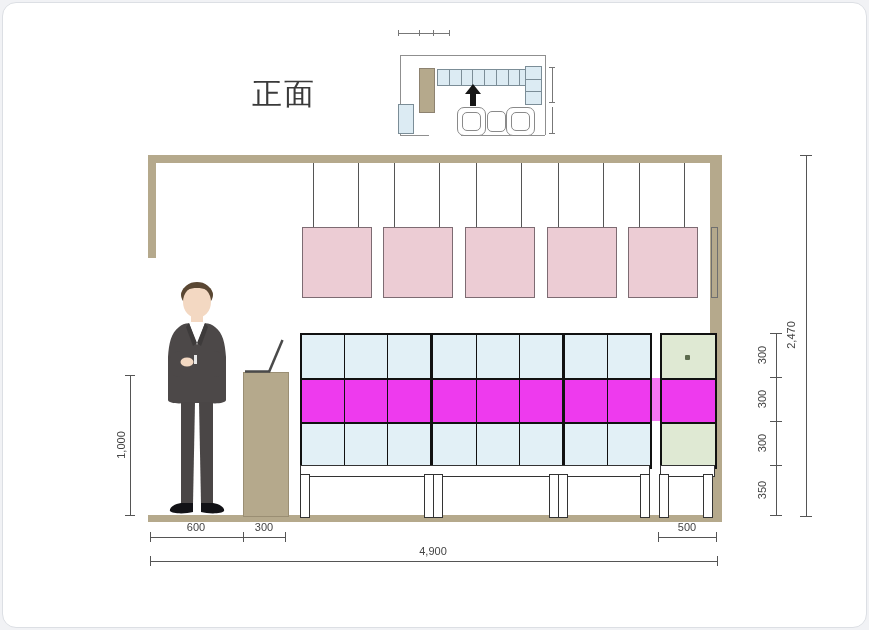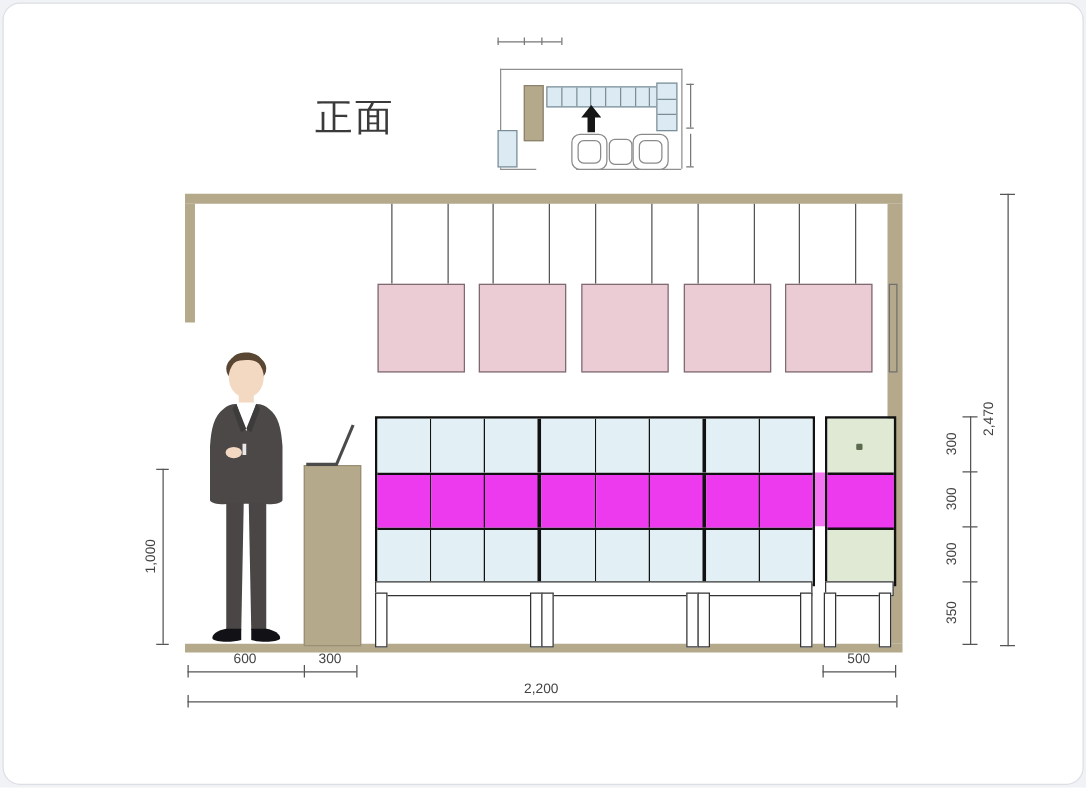--- a/index.html
+++ b/index.html
@@ -242,13 +242,13 @@
 <div class="dtext" style="left:239px;top:521px;width:50px;">300</div>
 
 <div class="hline" style="left:658px;top:537px;width:58px;"></div>
 <div class="vtick" style="left:658px;top:532px;"></div>
 <div class="vtick" style="left:716px;top:532px;"></div>
 <div class="dtext" style="left:662px;top:521px;width:50px;">500</div>
 
 <div class="hline" style="left:150px;top:561px;width:567px;"></div>
 <div class="vtick" style="left:150px;top:556px;"></div>
 <div class="vtick" style="left:717px;top:556px;"></div>
-<div class="dtext" style="left:408px;top:545px;width:50px;">2,200</div>
+<div class="dtext" style="left:408px;top:545px;width:50px;">4,900</div>
 
 </body></html>

